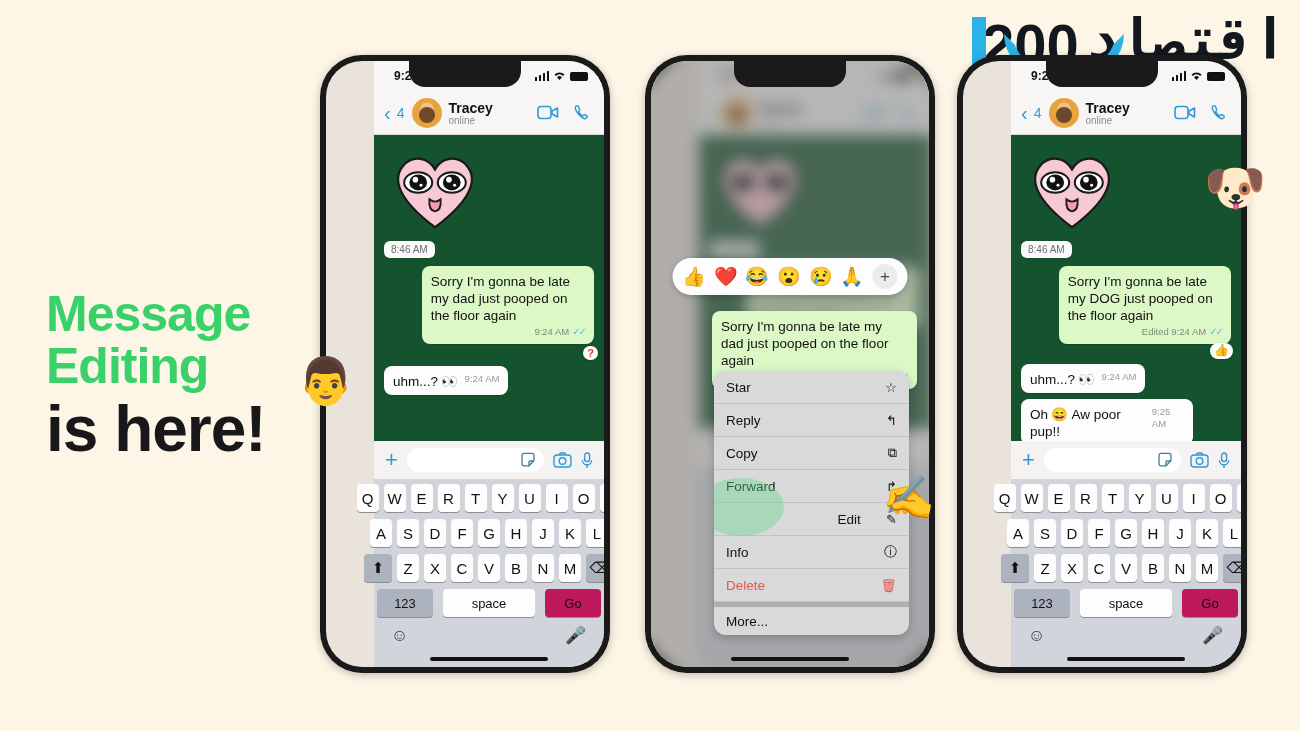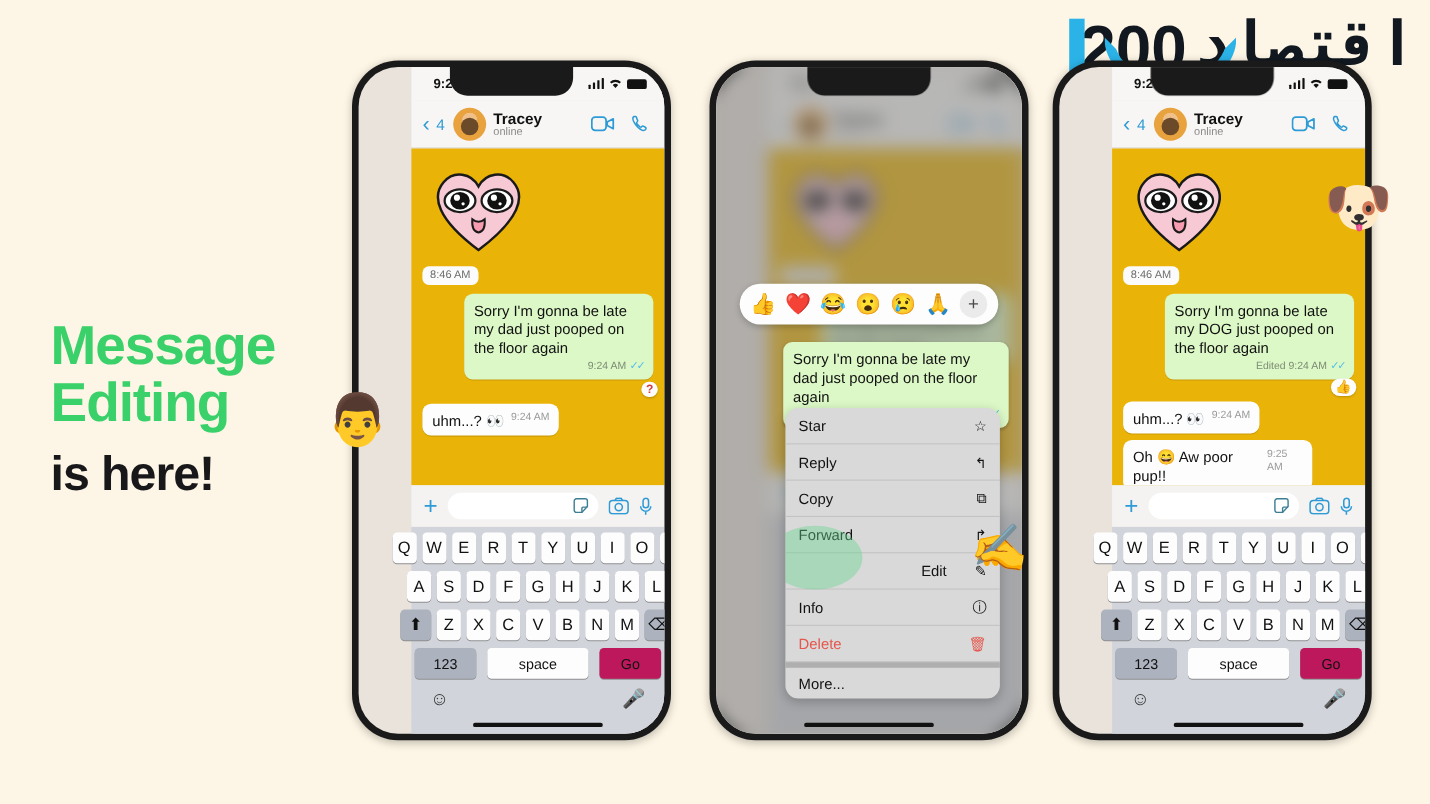--- a/index.html
+++ b/index.html
@@ -41,22 +41,22 @@
   
   .headline {
     position: absolute; left: 46px; top: 288px;
     line-height: 1.04;
   }
   .headline .l1, .headline .l2 {
     font-size: 50px; font-weight: bold; color: #3ad06a;
     display: block; letter-spacing: -1px;
   }
   .headline .l3 {
-    font-size: 44px; font-weight: bold; color: #18181a;
-    display: block; letter-spacing: -1px; margin-top: 16px;
+    font-size: 64px; font-weight: bold; color: #18181a;
+    display: block; letter-spacing: -1px; margin-top: 4px;
   }
 
   
   .phone {
     position: absolute; top: 55px;
     width: 290px; height: 618px;
     background: #1a1a1a;
     border-radius: 42px;
     padding: 6px;
     box-shadow: 0 2px 8px rgba(0,0,0,.25);
@@ -110,21 +110,21 @@
   }
   .hdr-names { flex: 1; min-width: 0; }
   .hdr-name { font-size: 14px; font-weight: bold; color: #111; }
   .hdr-status { font-size: 10px; color: #8b8b8b; margin-top: -1px; }
   .hdr-icons { display: flex; align-items: center; gap: 14px; padding-right: 4px; }
   .ic-video, .ic-call { color: #2f9bd6; }
 
   
   .chat-body {
     flex: 1; position: relative; overflow: hidden;
-    background: #eab308;
+    background: #14532d;
     padding: 8px 10px;
   }
   .sticker-heart { width: 94px; height: 84px; margin: 4px 0 2px 4px; }
   .tstamp-pill {
     display: inline-block; background: #fbfbfb; color: #6c6c6c;
     font-size: 10px; padding: 3px 7px; border-radius: 6px;
     margin-top: 4px;
   }
   .bubble {
     max-width: 82%; border-radius: 8px; padding: 7px 9px 5px;

